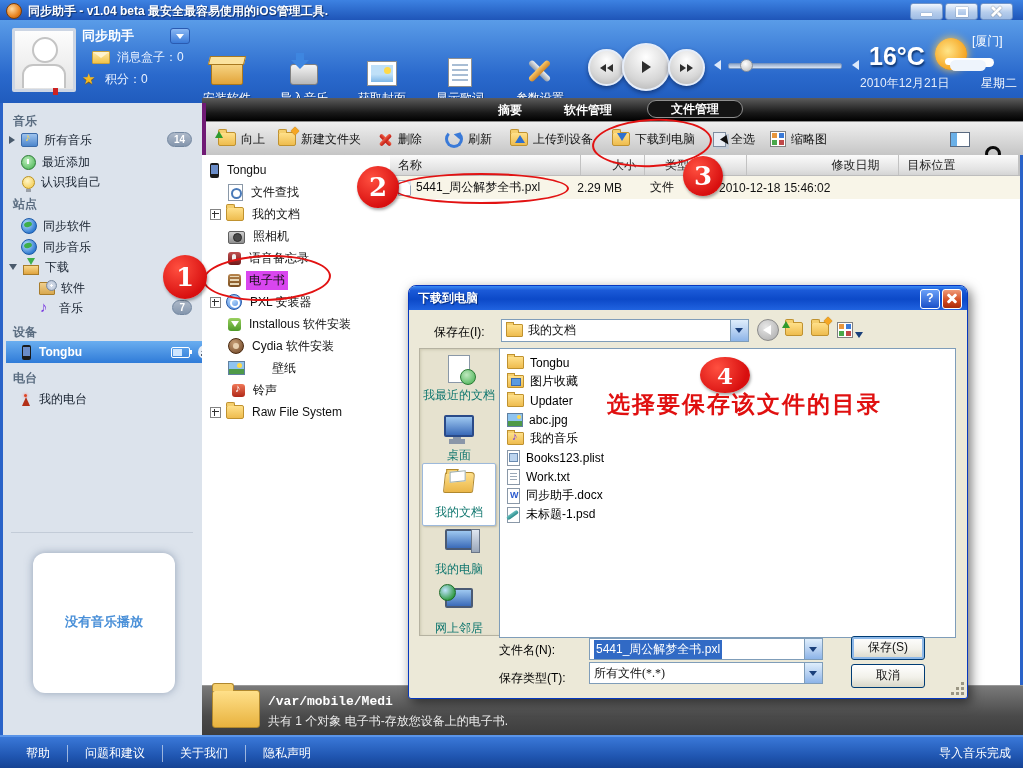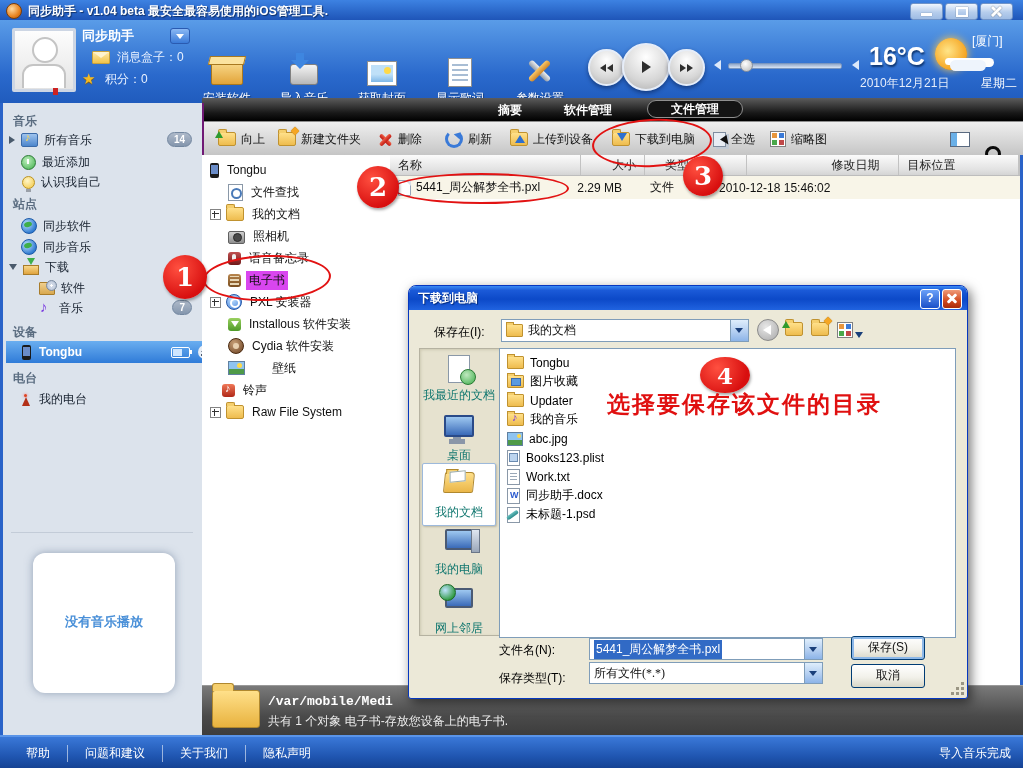--- a/index.html
+++ b/index.html
@@ -85,21 +85,21 @@
   .isel{width:11px;height:13px;background:#e8edf4;border:1px solid #7f8da0;box-shadow:3px 2px 0 #c2cbd6;position:relative;}
   .isel::after{content:'';position:absolute;right:-6px;bottom:-3px;border:4px solid transparent;border-top:9px solid #111;transform:rotate(-35deg);}
   .ithumb{width:14px;height:14px;background:#fff;border:1px solid #808080;position:relative;}
   .ithumb::before{content:'';position:absolute;left:1px;top:1px;width:5px;height:5px;background:#e8963d;box-shadow:7px 0 0 #3a7ad8;}
   .ithumb::after{content:'';position:absolute;left:1px;top:8px;width:5px;height:5px;background:#4aa84a;box-shadow:7px 0 0 #c04848;}
   .panel-ic{width:18px;height:13px;background:#fff;border:1px solid #5a6a80;position:relative;}
   .panel-ic::before{content:'';position:absolute;left:0;top:0;bottom:0;width:6px;background:#6ab0e8;}
   .mag{width:10px;height:10px;border:3px solid #0a0a0a;border-radius:50%;position:relative;}
   .mag::after{content:'';position:absolute;right:-5px;bottom:-4px;width:7px;height:3px;background:#0a0a0a;border-radius:2px;transform:rotate(45deg);}
   
-  .sidebar{left:0;top:103px;width:199px;height:632px;background:#dce3ec;border-left:3px solid #2a63c8;border-right:2px solid #701a75;}
+  .sidebar{left:0;top:103px;width:199px;height:632px;background:#dce3ec;border-left:3px solid #2a63c8;border-right:4px solid #701a75;}
   .sct{left:10px;color:#5a6c80;font-weight:bold;}
   .si{display:flex;align-items:center;gap:6px;color:#16202e;height:18px;cursor:pointer;}
   .arr-r{width:0;height:0;border-left:6px solid #4a5a6c;border-top:4px solid transparent;border-bottom:4px solid transparent;}
   .arr-d{width:0;height:0;border-top:6px solid #4a5a6c;border-left:4px solid transparent;border-right:4px solid transparent;}
   .badge{position:absolute;background:linear-gradient(#aeb9c9,#8496ad);color:#fff;font-size:10px;font-weight:bold;
     border-radius:8px;padding:1px 6px;border:1px solid #7387a0;}
   .i-mfold{width:15px;height:12px;border-radius:2px;background:linear-gradient(#9ec3ee,#4c86cc);border:1px solid #3a6aa8;position:relative;}
   .i-mfold::after{content:'♪';position:absolute;left:3px;top:-3px;color:#ffd94a;font-size:11px;}
   .i-clock{width:13px;height:13px;border-radius:50%;background:radial-gradient(circle at 40% 35%,#bff0bf,#3fae4a);border:1px solid #2a7a34;position:relative;}
   .i-clock::after{content:'';position:absolute;left:5px;top:3px;width:2px;height:5px;background:#fff;box-shadow:2px 3px 0 -1px #fff;}
@@ -451,21 +451,21 @@
       <span class="tlbl">Installous 软件安装</span>
     </div>
     <div class="abs ti" style="left:26px;top:182px;">
       <span class="t-cyd"></span>
       <span class="tlbl">Cydia 软件安装</span>
     </div>
     <div class="abs ti" style="left:26px;top:204px;gap:24px;">
       <span class="t-wall"></span>
       <span class="tlbl">壁纸</span>
     </div>
-    <div class="abs ti" style="left:20px;top:226px;align-items:center;">
+    <div class="abs ti" style="left:30px;top:226px;align-items:center;">
       <span class="t-ring"></span>
       <span class="tlbl">铃声</span>
     </div>
     <div class="abs ti" style="left:8px;top:248px;">
       <span class="exp"></span>
       <span class="ifold"></span>
       <span class="tlbl">Raw File System</span>
     </div>
   </div>
 
@@ -567,26 +567,26 @@
       </div>
       <div class="drow">
         <span class="sfold f-pic"></span>
           <span>图片收藏</span>
       </div>
       <div class="drow">
         <span class="sfold"></span>
           <span>Updater</span>
       </div>
       <div class="drow">
+        <span class="f-img"></span>
+          <span>abc.jpg</span>
+      </div>
+      <div class="drow">
         <span class="sfold f-mus"></span>
           <span>我的音乐</span>
-      </div>
-      <div class="drow">
-        <span class="f-img"></span>
-          <span>abc.jpg</span>
       </div>
       <div class="drow">
         <span class="f-page f-plist"></span>
           <span>Books123.plist</span>
       </div>
       <div class="drow">
         <span class="f-page f-txt"></span>
           <span>Work.txt</span>
       </div>
       <div class="drow">

